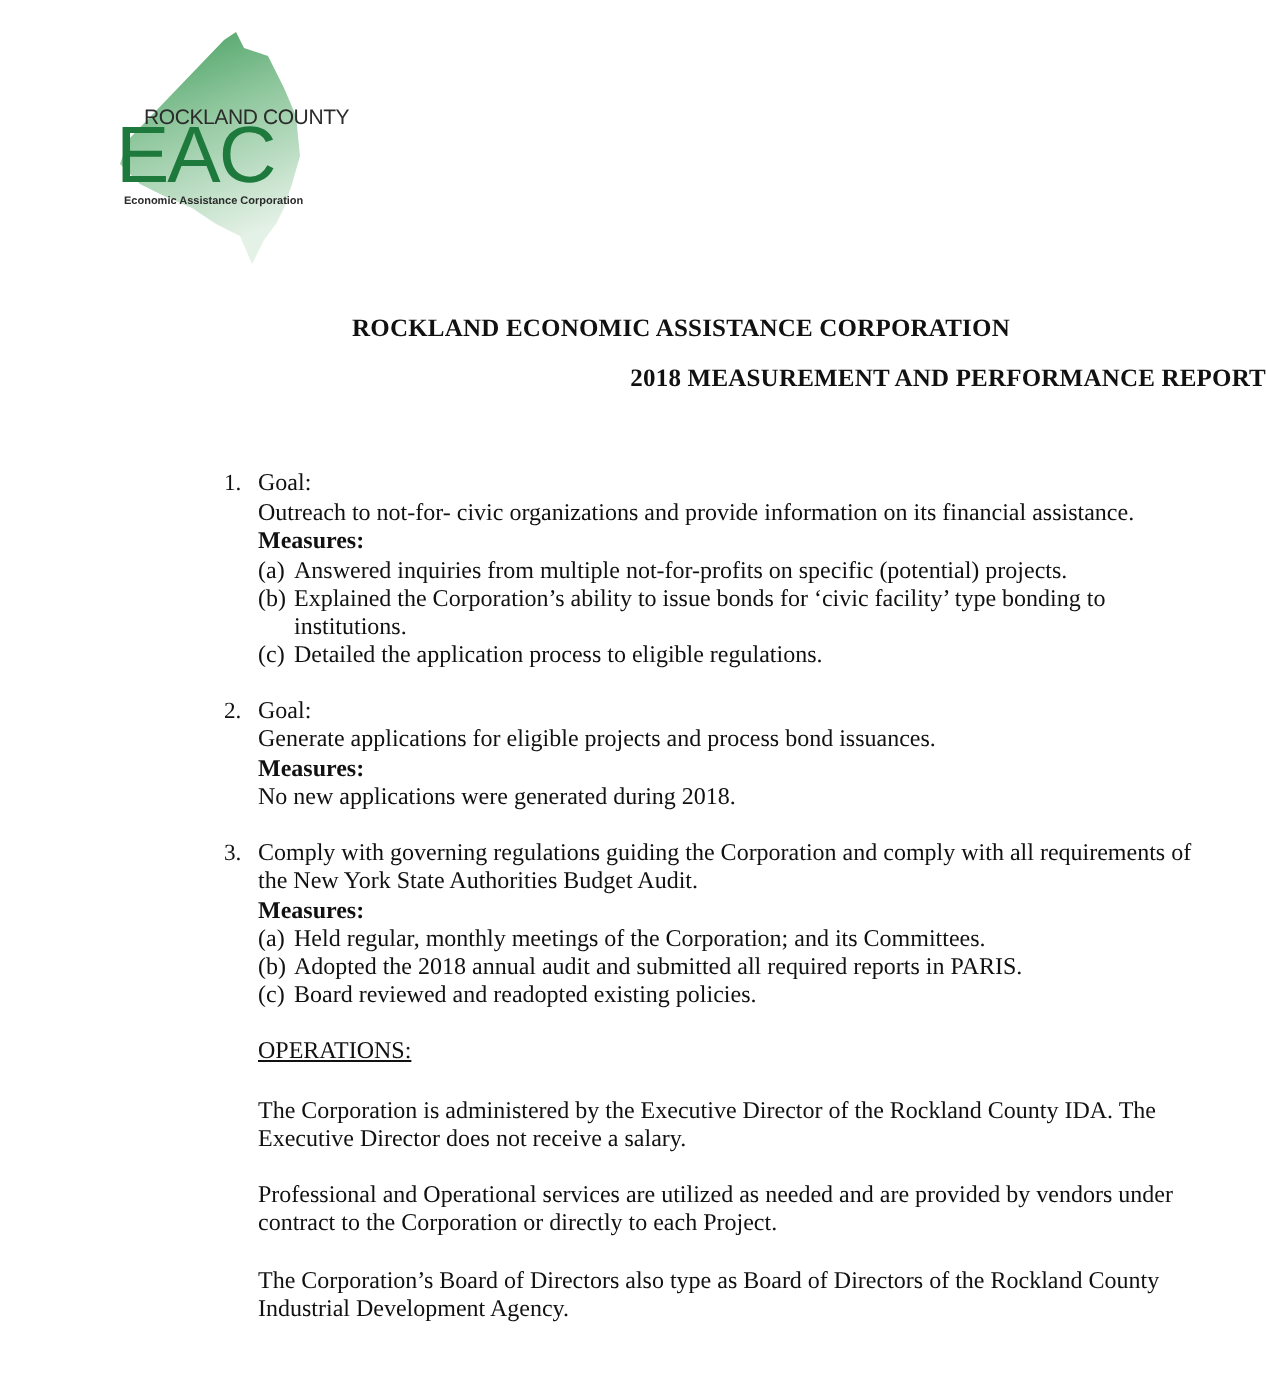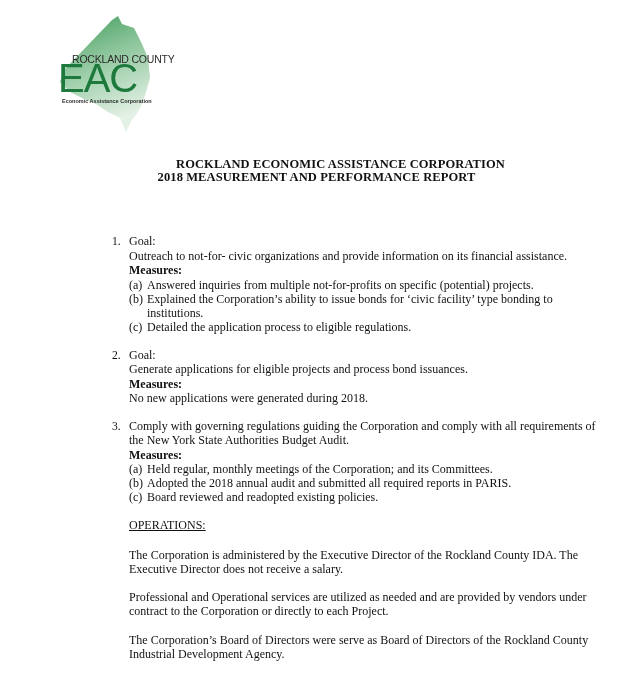--- a/index.html
+++ b/index.html
@@ -4,21 +4,21 @@
 <style>
   html, body { margin: 0; padding: 0; background: #ffffff; }
   body { width: 633px; height: 691px; position: relative; overflow: hidden; font-family: "Liberation Serif", serif; color: #111; }
   .logo { position: absolute; left: 52px; top: 8px; width: 120px; height: 126px; }
   .logo-shape { position: absolute; left: 0; top: 0; }
   .logo-county { position: absolute; left: 10px; top: 45px; font-family: "Liberation Sans", sans-serif; font-size: 10.5px; color: #2b2b2b; letter-spacing: -0.2px; white-space: nowrap; margin-left: 10px; }
   .logo-eac-fill { position: absolute; left: 6px; top: 50px; font-family: "Liberation Sans", sans-serif; font-size: 40px; line-height: 1; letter-spacing: -1px; white-space: nowrap; color: #1e7a3c; font-weight: normal; }
   .logo-sub { position: absolute; left: 10px; top: 90px; font-family: "Liberation Sans", sans-serif; font-size: 5.5px; font-weight: bold; color: #2b2b2b; white-space: nowrap; }
   .title { position: absolute; left: 0; width: 633px; text-align: center; font-weight: bold; font-size: 12.5px; letter-spacing: 0.1px; }
   .t1 { top: 157px; padding-left: 24px; }
-  .t2 { top: 170px; }
+  .t2 { top: 182px; text-align: right; }
   .p { position: absolute; font-size: 12px; line-height: 15px; white-space: nowrap; }
   .num { position: absolute; left: 112px; font-size: 11.6px; line-height: 15px; }
   .b { font-weight: bold; }
   .u { text-decoration: underline; }
 </style>
 </head>
 <body>
 
 <div class="logo">
   <svg class="logo-shape" width="120" height="126" viewBox="0 0 120 126">
@@ -73,15 +73,15 @@
   <span class="p" style="left:129px; top:490px">(c)</span>
   <span class="p" style="left:147px; top:490px">Board reviewed and readopted existing policies.</span>
 </div>
 
 <div>
   <span class="p u" style="left:129px; top:518px">OPERATIONS:</span>
   <span class="p" style="left:129px; top:548px">The Corporation is administered by the Executive Director of the Rockland County IDA. The</span>
   <span class="p" style="left:129px; top:562px">Executive Director does not receive a salary.</span>
   <span class="p" style="left:129px; top:590px">Professional and Operational services are utilized as needed and are provided by vendors under</span>
   <span class="p" style="left:129px; top:604px">contract to the Corporation or directly to each Project.</span>
-  <span class="p" style="left:129px; top:633px">The Corporation’s Board of Directors were serve as Board of Directors of the Rockland County</span>
+  <span class="p" style="left:129px; top:633px">The Corporation’s Board of Directors also type as Board of Directors of the Rockland County</span>
   <span class="p" style="left:129px; top:647px">Industrial Development Agency.</span>
 </div>
 
 </body></html>

